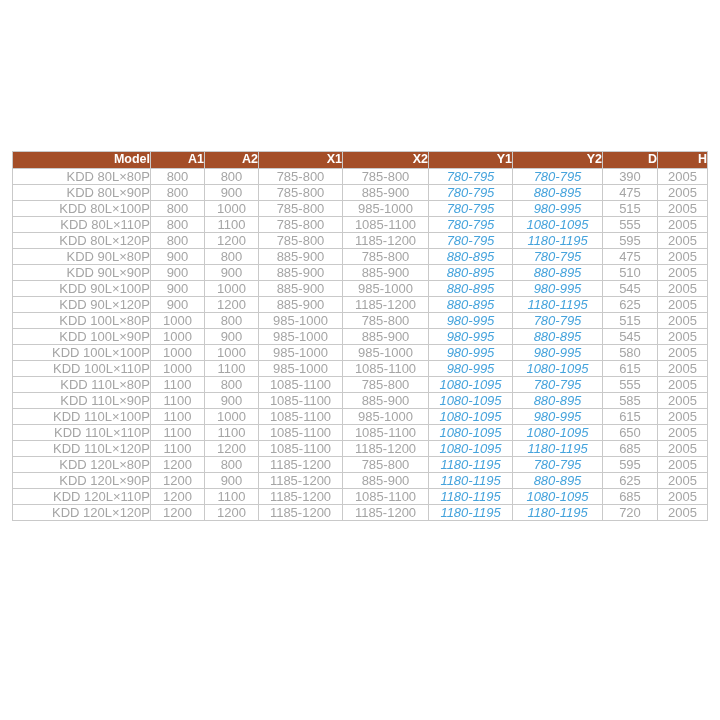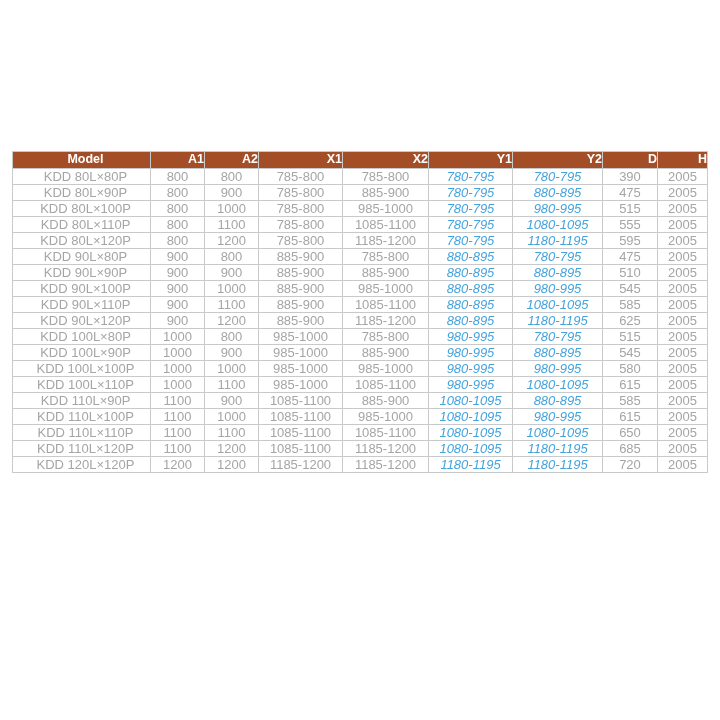--- a/index.html
+++ b/index.html
@@ -47,21 +47,21 @@
     color: var(--cell_text, #a5a5a5);
     font-size: 13px;
     height: 15px;
   }
   .spec-table td.range {
     color: var(--range_text, #45a3dc);
     font-style: italic;
   }
   .spec-table th.left,
   .spec-table td.left {
-    text-align: center;
+    text-align: right;
     padding-left: 8px;
   }
   
   col.c-model { width: 138px; }
   col.c-a1    { width: 54px; }
   col.c-a2    { width: 54px; }
   col.c-x1    { width: 84px; }
   col.c-x2    { width: 86px; }
   col.c-y1    { width: 84px; }
   col.c-y2    { width: 90px; }
@@ -181,126 +181,159 @@
             <td>900</td>
             <td>1000</td>
             <td>885-900</td>
             <td>985-1000</td>
             <td class="range">880-895</td>
             <td class="range">980-995</td>
             <td>545</td>
             <td>2005</td>
           </tr>
           <tr>
-            <td class="left">KDD 90L×110P</td>
-            <td>900</td>
-            <td>1100</td>
-            <td>885-900</td>
-            <td>1085-1100</td>
-            <td class="range">880-895</td>
-            <td class="range">1080-1095</td>
+            <td class="left">KDD 90L×120P</td>
+            <td>900</td>
+            <td>1200</td>
+            <td>885-900</td>
+            <td>1185-1200</td>
+            <td class="range">880-895</td>
+            <td class="range">1180-1195</td>
+            <td>625</td>
+            <td>2005</td>
+          </tr>
+          <tr>
+            <td class="left">KDD 100L×80P</td>
+            <td>1000</td>
+            <td>800</td>
+            <td>985-1000</td>
+            <td>785-800</td>
+            <td class="range">980-995</td>
+            <td class="range">780-795</td>
+            <td>515</td>
+            <td>2005</td>
+          </tr>
+          <tr>
+            <td class="left">KDD 100L×90P</td>
+            <td>1000</td>
+            <td>900</td>
+            <td>985-1000</td>
+            <td>885-900</td>
+            <td class="range">980-995</td>
+            <td class="range">880-895</td>
+            <td>545</td>
+            <td>2005</td>
+          </tr>
+          <tr>
+            <td class="left">KDD 100L×100P</td>
+            <td>1000</td>
+            <td>1000</td>
+            <td>985-1000</td>
+            <td>985-1000</td>
+            <td class="range">980-995</td>
+            <td class="range">980-995</td>
+            <td>580</td>
+            <td>2005</td>
+          </tr>
+          <tr>
+            <td class="left">KDD 100L×110P</td>
+            <td>1000</td>
+            <td>1100</td>
+            <td>985-1000</td>
+            <td>1085-1100</td>
+            <td class="range">980-995</td>
+            <td class="range">1080-1095</td>
+            <td>615</td>
+            <td>2005</td>
+          </tr>
+          <tr>
+            <td class="left">KDD 110L×80P</td>
+            <td>1100</td>
+            <td>800</td>
+            <td>1085-1100</td>
+            <td>785-800</td>
+            <td class="range">1080-1095</td>
+            <td class="range">780-795</td>
+            <td>555</td>
+            <td>2005</td>
+          </tr>
+          <tr>
+            <td class="left">KDD 110L×90P</td>
+            <td>1100</td>
+            <td>900</td>
+            <td>1085-1100</td>
+            <td>885-900</td>
+            <td class="range">1080-1095</td>
+            <td class="range">880-895</td>
             <td>585</td>
             <td>2005</td>
           </tr>
           <tr>
-            <td class="left">KDD 90L×120P</td>
-            <td>900</td>
-            <td>1200</td>
-            <td>885-900</td>
-            <td>1185-1200</td>
-            <td class="range">880-895</td>
-            <td class="range">1180-1195</td>
+            <td class="left">KDD 110L×100P</td>
+            <td>1100</td>
+            <td>1000</td>
+            <td>1085-1100</td>
+            <td>985-1000</td>
+            <td class="range">1080-1095</td>
+            <td class="range">980-995</td>
+            <td>615</td>
+            <td>2005</td>
+          </tr>
+          <tr>
+            <td class="left">KDD 110L×110P</td>
+            <td>1100</td>
+            <td>1100</td>
+            <td>1085-1100</td>
+            <td>1085-1100</td>
+            <td class="range">1080-1095</td>
+            <td class="range">1080-1095</td>
+            <td>650</td>
+            <td>2005</td>
+          </tr>
+          <tr>
+            <td class="left">KDD 110L×120P</td>
+            <td>1100</td>
+            <td>1200</td>
+            <td>1085-1100</td>
+            <td>1185-1200</td>
+            <td class="range">1080-1095</td>
+            <td class="range">1180-1195</td>
+            <td>685</td>
+            <td>2005</td>
+          </tr>
+          <tr>
+            <td class="left">KDD 120L×80P</td>
+            <td>1200</td>
+            <td>800</td>
+            <td>1185-1200</td>
+            <td>785-800</td>
+            <td class="range">1180-1195</td>
+            <td class="range">780-795</td>
+            <td>595</td>
+            <td>2005</td>
+          </tr>
+          <tr>
+            <td class="left">KDD 120L×90P</td>
+            <td>1200</td>
+            <td>900</td>
+            <td>1185-1200</td>
+            <td>885-900</td>
+            <td class="range">1180-1195</td>
+            <td class="range">880-895</td>
             <td>625</td>
             <td>2005</td>
           </tr>
           <tr>
-            <td class="left">KDD 100L×80P</td>
-            <td>1000</td>
-            <td>800</td>
-            <td>985-1000</td>
-            <td>785-800</td>
-            <td class="range">980-995</td>
-            <td class="range">780-795</td>
-            <td>515</td>
-            <td>2005</td>
-          </tr>
-          <tr>
-            <td class="left">KDD 100L×90P</td>
-            <td>1000</td>
-            <td>900</td>
-            <td>985-1000</td>
-            <td>885-900</td>
-            <td class="range">980-995</td>
-            <td class="range">880-895</td>
-            <td>545</td>
-            <td>2005</td>
-          </tr>
-          <tr>
-            <td class="left">KDD 100L×100P</td>
-            <td>1000</td>
-            <td>1000</td>
-            <td>985-1000</td>
-            <td>985-1000</td>
-            <td class="range">980-995</td>
-            <td class="range">980-995</td>
-            <td>580</td>
-            <td>2005</td>
-          </tr>
-          <tr>
-            <td class="left">KDD 100L×110P</td>
-            <td>1000</td>
-            <td>1100</td>
-            <td>985-1000</td>
-            <td>1085-1100</td>
-            <td class="range">980-995</td>
-            <td class="range">1080-1095</td>
-            <td>615</td>
-            <td>2005</td>
-          </tr>
-          <tr>
-            <td class="left">KDD 110L×90P</td>
-            <td>1100</td>
-            <td>900</td>
-            <td>1085-1100</td>
-            <td>885-900</td>
-            <td class="range">1080-1095</td>
-            <td class="range">880-895</td>
-            <td>585</td>
-            <td>2005</td>
-          </tr>
-          <tr>
-            <td class="left">KDD 110L×100P</td>
-            <td>1100</td>
-            <td>1000</td>
-            <td>1085-1100</td>
-            <td>985-1000</td>
-            <td class="range">1080-1095</td>
-            <td class="range">980-995</td>
-            <td>615</td>
-            <td>2005</td>
-          </tr>
-          <tr>
-            <td class="left">KDD 110L×110P</td>
-            <td>1100</td>
-            <td>1100</td>
-            <td>1085-1100</td>
-            <td>1085-1100</td>
-            <td class="range">1080-1095</td>
-            <td class="range">1080-1095</td>
-            <td>650</td>
-            <td>2005</td>
-          </tr>
-          <tr>
-            <td class="left">KDD 110L×120P</td>
-            <td>1100</td>
-            <td>1200</td>
-            <td>1085-1100</td>
-            <td>1185-1200</td>
-            <td class="range">1080-1095</td>
-            <td class="range">1180-1195</td>
+            <td class="left">KDD 120L×110P</td>
+            <td>1200</td>
+            <td>1100</td>
+            <td>1185-1200</td>
+            <td>1085-1100</td>
+            <td class="range">1180-1195</td>
+            <td class="range">1080-1095</td>
             <td>685</td>
             <td>2005</td>
           </tr>
           <tr>
             <td class="left">KDD 120L×120P</td>
             <td>1200</td>
             <td>1200</td>
             <td>1185-1200</td>
             <td>1185-1200</td>
             <td class="range">1180-1195</td>

